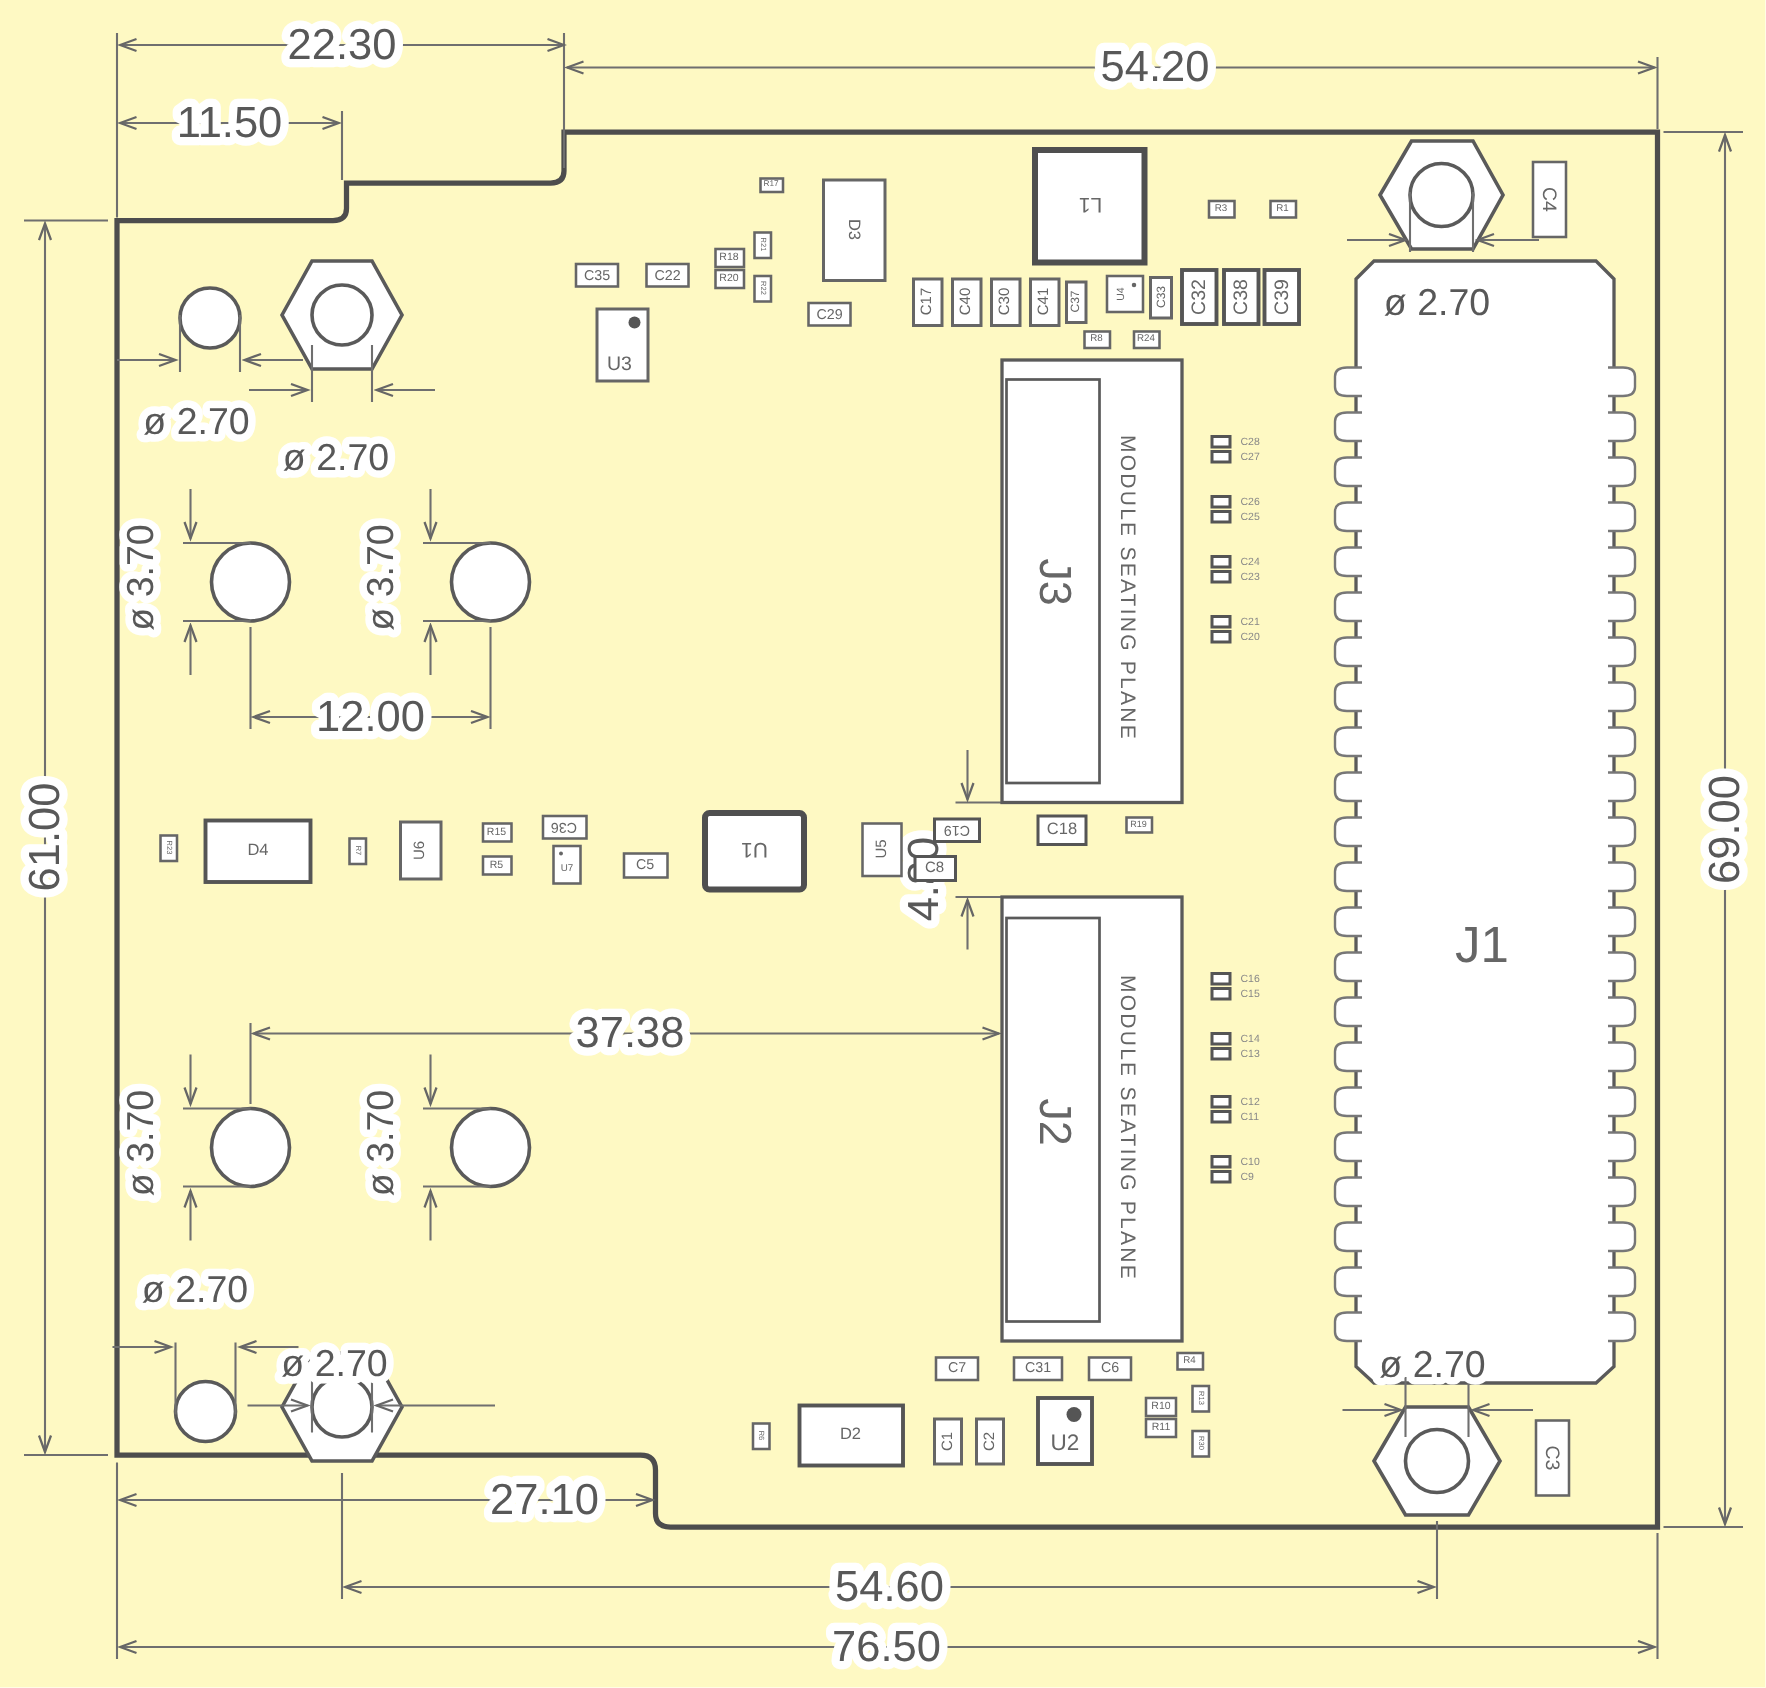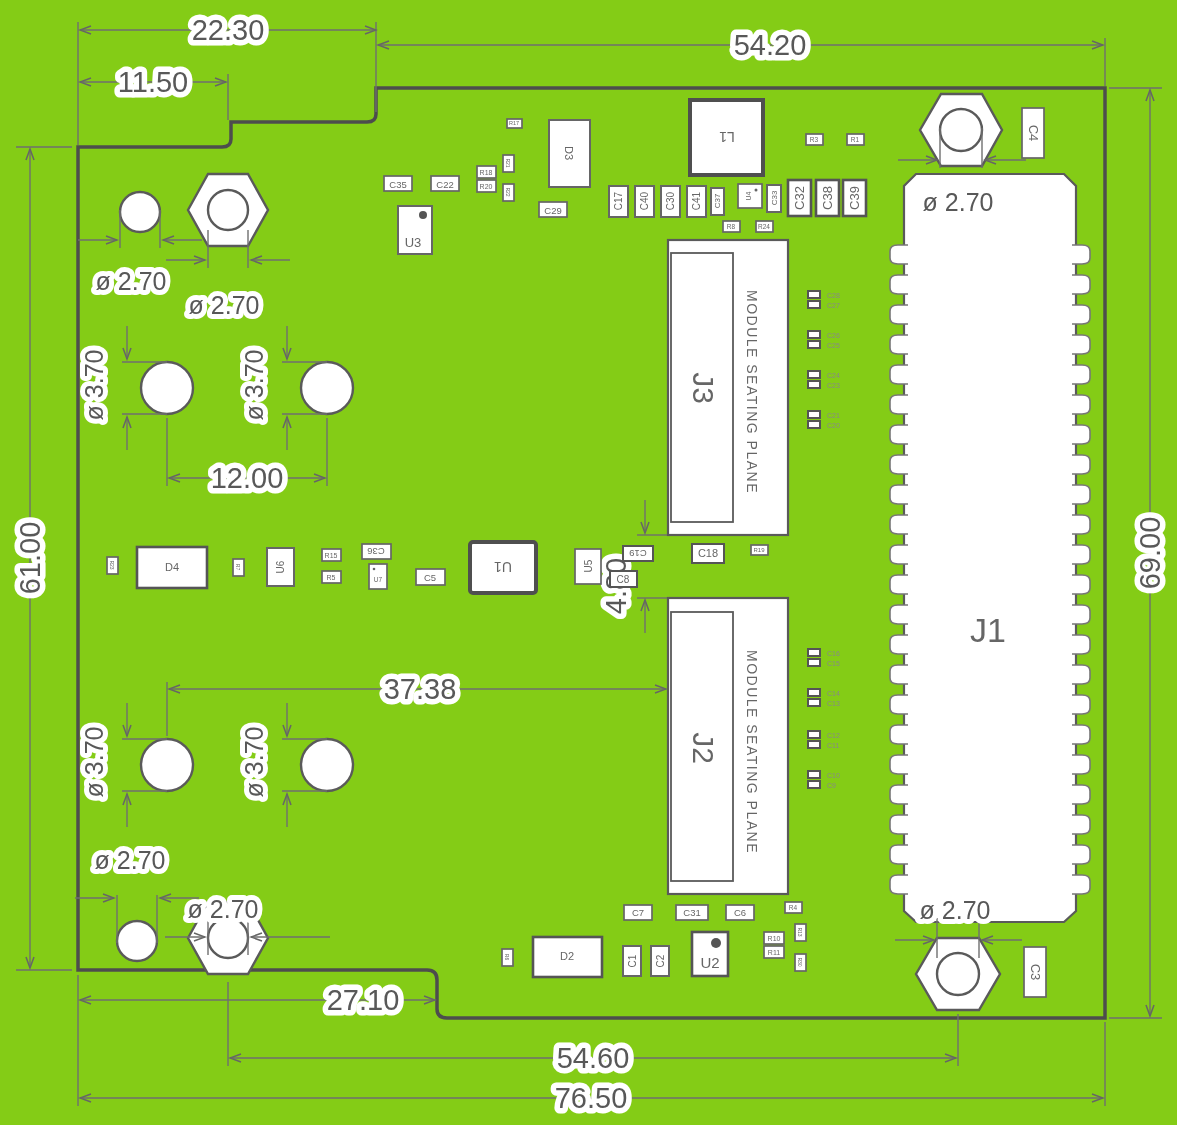--- a/index.html
+++ b/index.html
@@ -1,16 +1,16 @@
 <!DOCTYPE html>
 <html><head>
 <meta charset="utf-8">
 <style>
   html,body{margin:0;padding:0;background:#fff;}
-  .stage{position:relative;width:1177px;height:1125px;background:#84cc16;overflow:hidden;
+  .stage{position:relative;width:1177px;height:1125px;background:#fef9c3;overflow:hidden;
          font-family:"Liberation Sans","DejaVu Sans",sans-serif;}
   svg text{font-family:"Liberation Sans","DejaVu Sans",sans-serif;fill:#666;
            text-anchor:middle;dominant-baseline:central;}
   .dim{font-size:29px;fill:#585858;paint-order:stroke;stroke:#fff;stroke-width:11px;stroke-linejoin:round;}
   .dia{font-size:25px;fill:#585858;paint-order:stroke;stroke:#fff;stroke-width:10px;stroke-linejoin:round;}
   .bd{fill:none;stroke:#4d4d4d;stroke-width:3.5;}
   .j{fill:#fff;stroke:#5a5a5a;stroke-width:2.2;}
   .jin{fill:none;stroke:#5a5a5a;stroke-width:1.8;}
   .thin{fill:none;stroke:#6f6f6f;stroke-width:1.4;}
   .hex{fill:#fff;stroke:#5a5a5a;stroke-width:2.4;}

